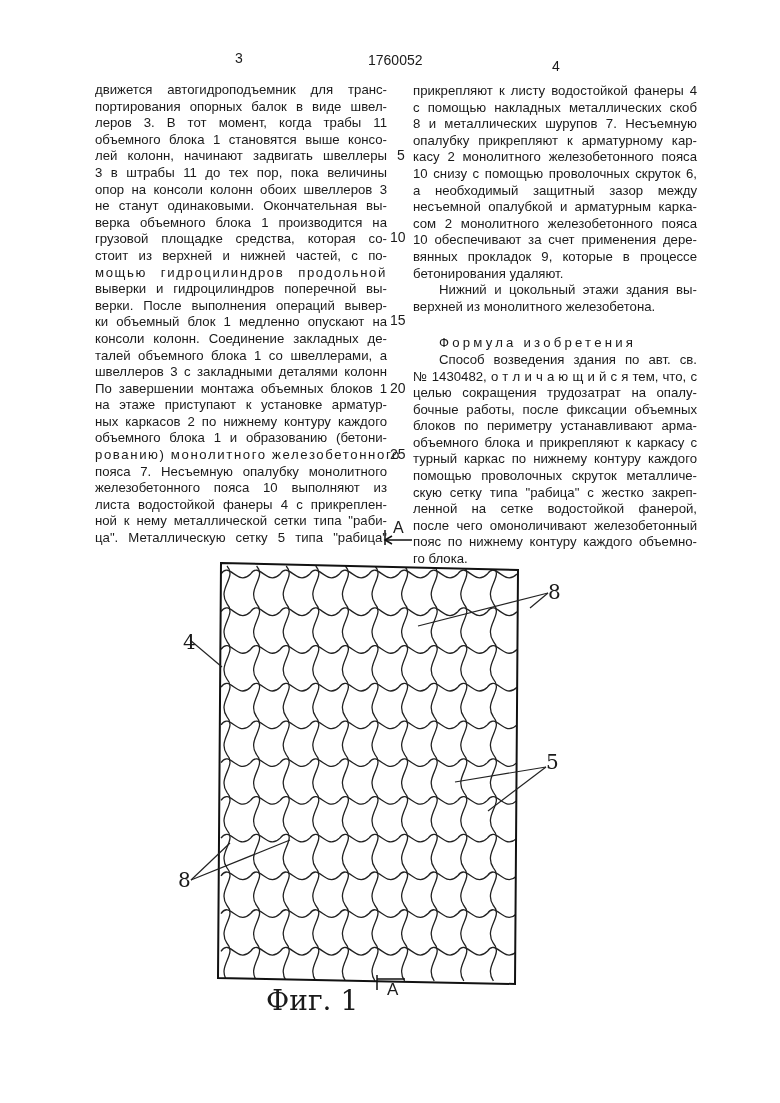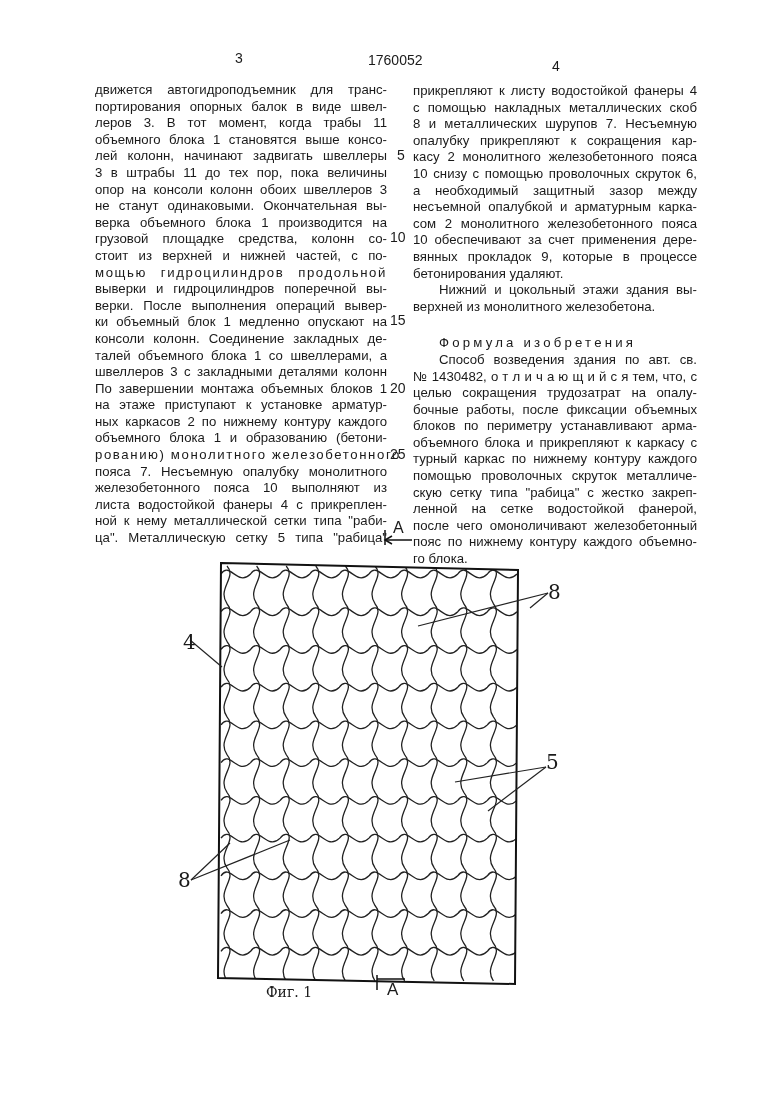--- a/index.html
+++ b/index.html
@@ -6,42 +6,42 @@
   body { width: 780px; height: 1103px; position: relative; overflow: hidden;
          font-family: "Liberation Sans", sans-serif; color: #1a1a1a; }
   .hdr { position: absolute; font-size: 14px; }
   .col { position: absolute; font-size: 13.2px; line-height: 16.6px; text-align: justify; }
   .col .line { display: block; text-align: justify; text-align-last: justify; white-space: nowrap; }
   .col .last { text-align-last: left; }
   .col .indent { padding-left: 26px; }
   .lnum { position: absolute; font-size: 14px; left: 398px; }
   .sp { letter-spacing: 3.2px; }
   #figure { position: absolute; left: 0; top: 0; }
-  .figcap { position: absolute; font-family: "DejaVu Serif", serif; font-size: 14px; }
+  .figcap { position: absolute; font-family: "DejaVu Serif", serif; font-size: 28px; }
   .lbl { position: absolute; font-family: "DejaVu Serif", serif; font-size: 20px; }
 </style>
 </head>
 <body>
 
 <div class="hdr" style="left:235px; top:50px;">3</div>
 <div class="hdr" style="left:368px; top:52px;">1760052</div>
 <div class="hdr" style="left:552px; top:58px;">4</div>
 
 <div class="col" style="left:95px; top:82px; width:292px;">
   <div id="left-lines">
       <div class="line">движется автогидроподъемник для транс-</div>
       <div class="line">портирования опорных балок в виде швел-</div>
       <div class="line">леров 3. В тот момент, когда трабы 11</div>
       <div class="line">объемного блока 1 становятся выше консо-</div>
       <div class="line">лей колонн, начинают задвигать швеллеры</div>
       <div class="line">3 в штрабы 11 до тех пор, пока величины</div>
       <div class="line">опор на консоли колонн обоих швеллеров 3</div>
       <div class="line">не станут одинаковыми. Окончательная вы-</div>
       <div class="line">верка объемного блока 1 производится на</div>
-      <div class="line">грузовой площадке средства, колонн со-</div>
+      <div class="line">грузовой площадке средства, которая со-</div>
       <div class="line">стоит из верхней и нижней частей, с по-</div>
       <div class="line" style="letter-spacing: 1.6px;">мощью гидроцилиндров продольной</div>
       <div class="line">выверки и гидроцилиндров поперечной вы-</div>
       <div class="line">верки. После выполнения операций вывер-</div>
       <div class="line">ки объемный блок 1 медленно опускают на</div>
       <div class="line">консоли колонн. Соединение закладных де-</div>
       <div class="line">талей объемного блока 1 со швеллерами, а</div>
       <div class="line">швеллеров 3 с закладными деталями колонн</div>
       <div class="line">По завершении монтажа объемных блоков 1</div>
       <div class="line">на этаже приступают к установке арматур-</div>
@@ -60,21 +60,21 @@
 <div class="lnum" style="top:229px; left:390px;">10</div>
 <div class="lnum" style="top:312px; left:390px;">15</div>
 <div class="lnum" style="top:380px; left:390px;">20</div>
 <div class="lnum" style="top:446px; left:390px;">25</div>
 
 <div class="col" style="left:413px; top:83px; width:284px;">
   <div id="right-lines">
       <div class="line">прикрепляют к листу водостойкой фанеры 4</div>
       <div class="line">с помощью накладных металлических скоб</div>
       <div class="line">8 и металлических шурупов 7. Несъемную</div>
-      <div class="line">опалубку прикрепляют к сокращения кар-</div>
+      <div class="line">опалубку прикрепляют к арматурному кар-</div>
       <div class="line">касу 2 монолитного железобетонного пояса</div>
       <div class="line">10 снизу с помощью проволочных скруток 6,</div>
       <div class="line">а необходимый защитный зазор между</div>
       <div class="line">несъемной опалубкой и арматурным карка-</div>
       <div class="line">сом 2 монолитного железобетонного пояса</div>
       <div class="line">10 обеспечивают за счет применения дере-</div>
       <div class="line">вянных прокладок 9, которые в процессе</div>
       <div class="line last">бетонирования удаляют.</div>
     </div>
   <div id="right-para2">

